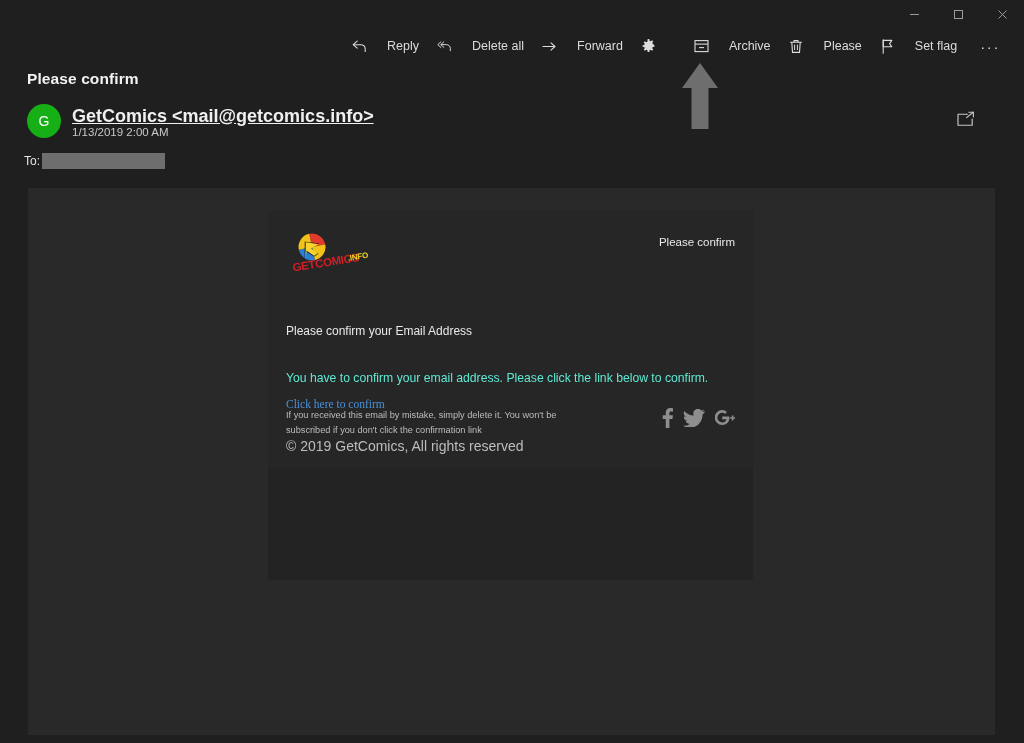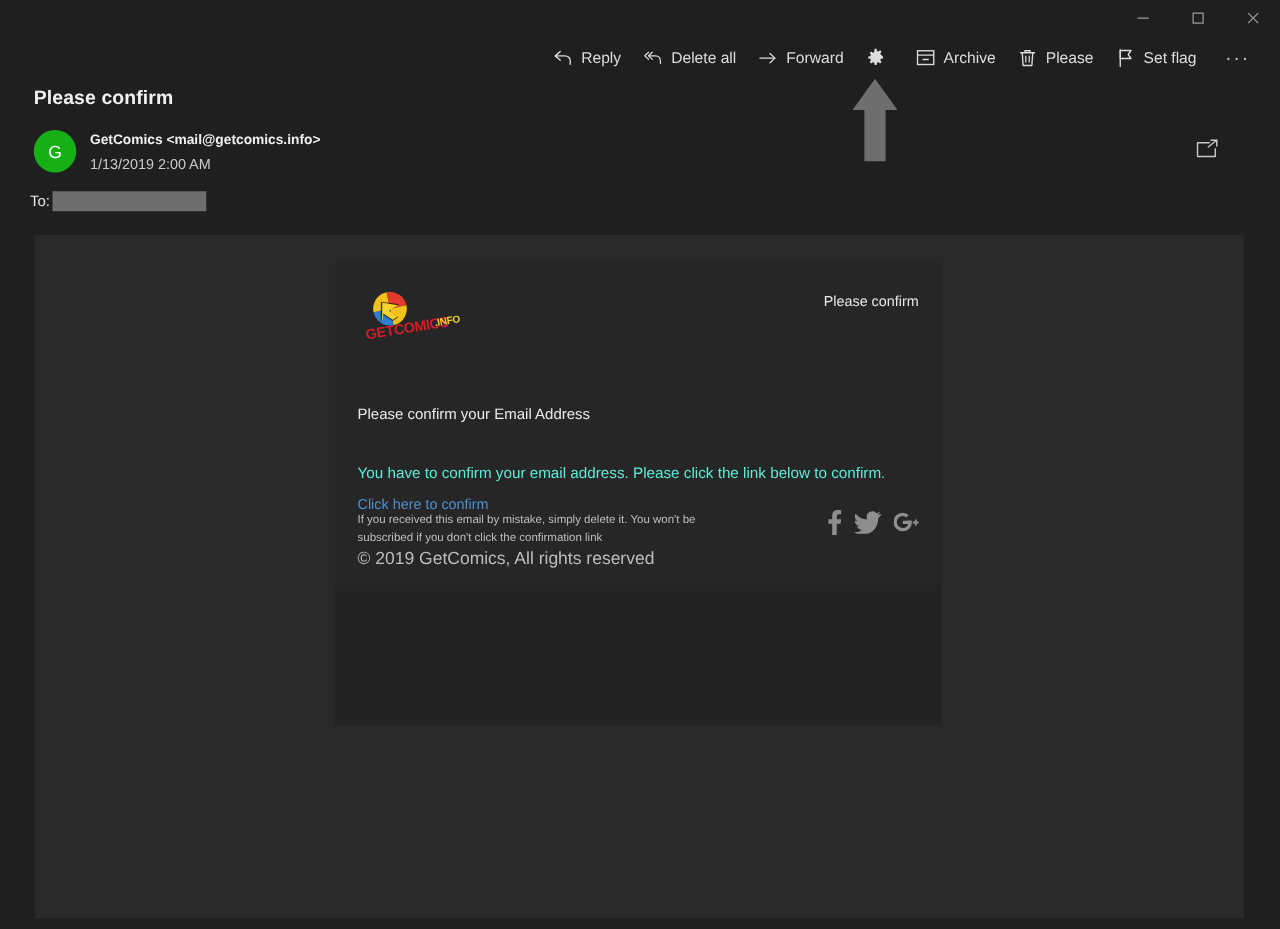--- a/index.html
+++ b/index.html
@@ -57,21 +57,21 @@
     height: 36px;
     display: flex;
     align-items: center;
     justify-content: flex-end;
     padding-right: 14px;
     box-sizing: border-box;
   }
   .cmd-item {
     display: flex;
     align-items: center;
-    gap: 7px;
+    gap: 20px;
     height: 28px;
     padding: 0 9px;
     color: #dcdcdc;
     font-size: 12.5px;
     white-space: nowrap;
     border-radius: 2px;
   }
   .cmd-item .glyph {
     display: flex;
     align-items: center;
@@ -127,24 +127,25 @@
     color: #ffffff;
     font-size: 14px;
     display: flex;
     align-items: center;
     justify-content: center;
   }
   .sender-name {
     position: absolute;
     left: 45px;
     top: 2px;
-    font-size: 11px;
+    font-size: 18px;
     font-weight: bold;
     color: #f0f0f0;
     white-space: nowrap;
+    text-decoration: underline;
   }
   .sender-date {
     position: absolute;
     left: 45px;
     top: 22px;
     font-size: 11.5px;
     color: #c9c9c9;
     white-space: nowrap;
   }
   .popout-btn {
@@ -233,20 +234,21 @@
     font-size: 12.2px;
     color: #5eead4;
     line-height: 1.45;
   }
   .email-link {
     display: inline-block;
     margin-top: 10px;
     font-size: 11.5px;
     color: #4a90d9;
     text-decoration: none;
+    font-family: Liberation Serif, serif;
   }
   .email-footer {
     position: absolute;
     left: 18px;
     top: 198px;
     width: 300px;
   }
   .footer-text {
     font-size: 9.2px;
     color: #bdbdbd;

